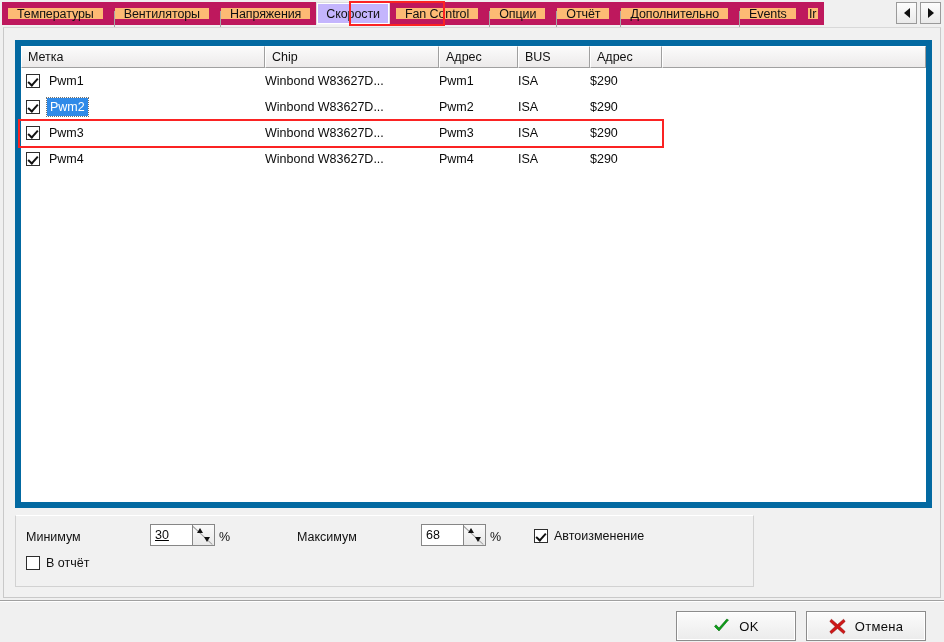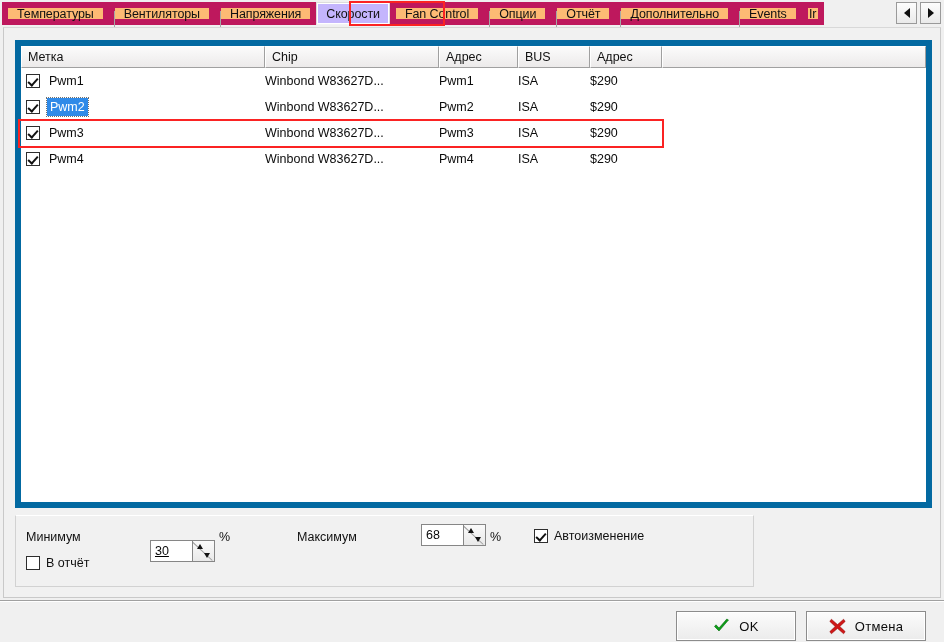--- a/index.html
+++ b/index.html
@@ -438,21 +438,21 @@
             <div class="cell" style="flex: 0 0 72px;">$290</div>
           </div>
         </div>
     </div>
     <div id="row-annotation"></div>
 
     <div id="settings">
 
       <span class="set-label" style="left:10px; top:14px;">Минимум</span>
 
-      <div class="numbox" style="left:134px; top:24px;text-decoration:underline;">
+      <div class="numbox" style="left:134px; top:8px;text-decoration:underline;">
         <div class="field">30</div>
         <div class="updown">
           <span class="ud-up"></span>
           <span class="ud-dn"></span>
         </div>
       </div>
       <span class="pct" style="left:203px; top:14px;">%</span>
 
       <span class="set-label" style="left:281px; top:14px;">Максимум</span>
 

